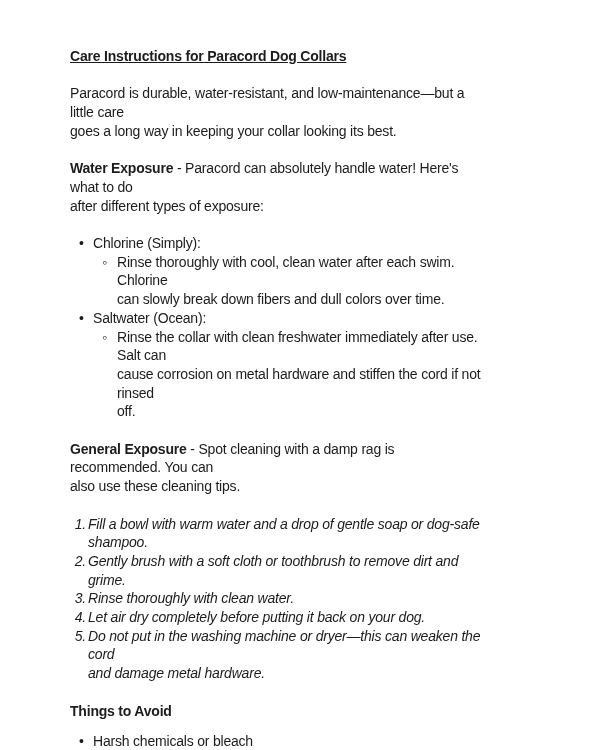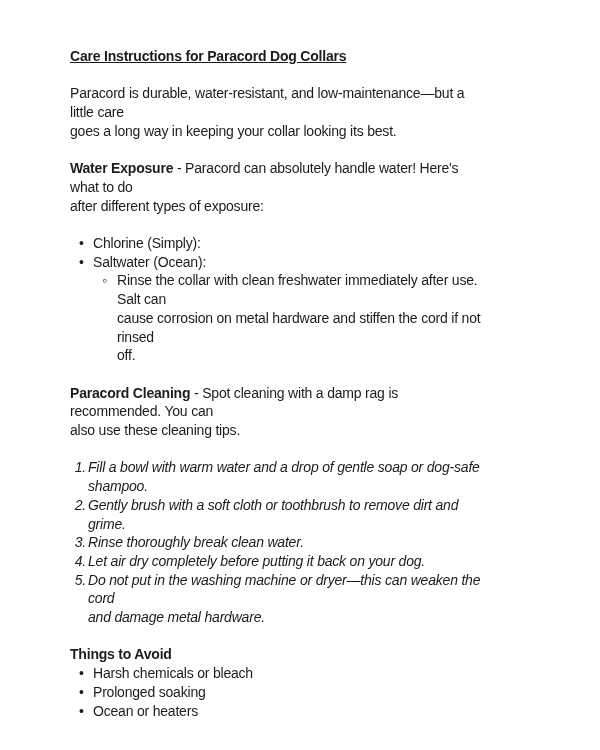--- a/index.html
+++ b/index.html
@@ -22,21 +22,21 @@
   }
   .block {
     margin: 0 0 18.7px 0;
     white-space: pre-line;
   }
   .title {
     font-weight: 700;
     text-decoration: underline;
   }
   strong { font-weight: 700; }
-  .no-gap { margin-bottom: 0; }
+  .no-gap { margin-bottom: 12px; }
 
   ul.l1 {
     list-style: none;
     margin: 0 0 18.7px 0;
     padding: 0 0 0 23px;
   }
   ul.l1.tight { margin-bottom: 16px; }
   ul.l1 > li { position: relative; }
   ul.l1 > li::before {
     content: "\2022";
@@ -82,39 +82,43 @@
 
   <p class="block">Paracord is durable, water-resistant, and low-maintenance—but a little care
 goes a long way in keeping your collar looking its best.</p>
 
   <p class="block"><strong>Water Exposure</strong><span> - Paracord can absolutely handle water! Here's what to do
 after different types of exposure:</span></p>
 
   <ul class="l1">
     <li>
       <span>Chlorine (Simply):</span>
+      <ul class="sub">
+        <li>Rinse thoroughly with cool, clean water after each swim. Chlorine
+can slowly break down fibers and dull colors over time.</li>
+      </ul>
     </li>
     <li>
       <span>Saltwater (Ocean):</span>
       <ul class="sub">
         <li>Rinse the collar with clean freshwater immediately after use. Salt can
 cause corrosion on metal hardware and stiffen the cord if not rinsed
 off.</li>
       </ul>
     </li>
   </ul>
 
-  <p class="block"><strong>Paracord Cleaning</strong><span> - Spot cleaning with a damp rag is recommended. You can
+  <p class="block"><strong>General Exposure</strong><span> - Spot cleaning with a damp rag is recommended. You can
 also use these cleaning tips.</span></p>
 
   <ol class="steps">
     <li>Fill a bowl with warm water and a drop of gentle soap or dog-safe
 shampoo.</li>
     <li>Gently brush with a soft cloth or toothbrush to remove dirt and grime.</li>
-    <li>Rinse thoroughly break clean water.</li>
+    <li>Rinse thoroughly with clean water.</li>
     <li>Let air dry completely before putting it back on your dog.</li>
     <li>Do not put in the washing machine or dryer—this can weaken the cord
 and damage metal hardware.</li>
   </ol>
 
   <p class="block no-gap"><strong>Things to Avoid</strong></p>
 
   <ul class="l1 tight">
     <li>Harsh chemicals or bleach</li>
     <li>Prolonged soaking</li>

